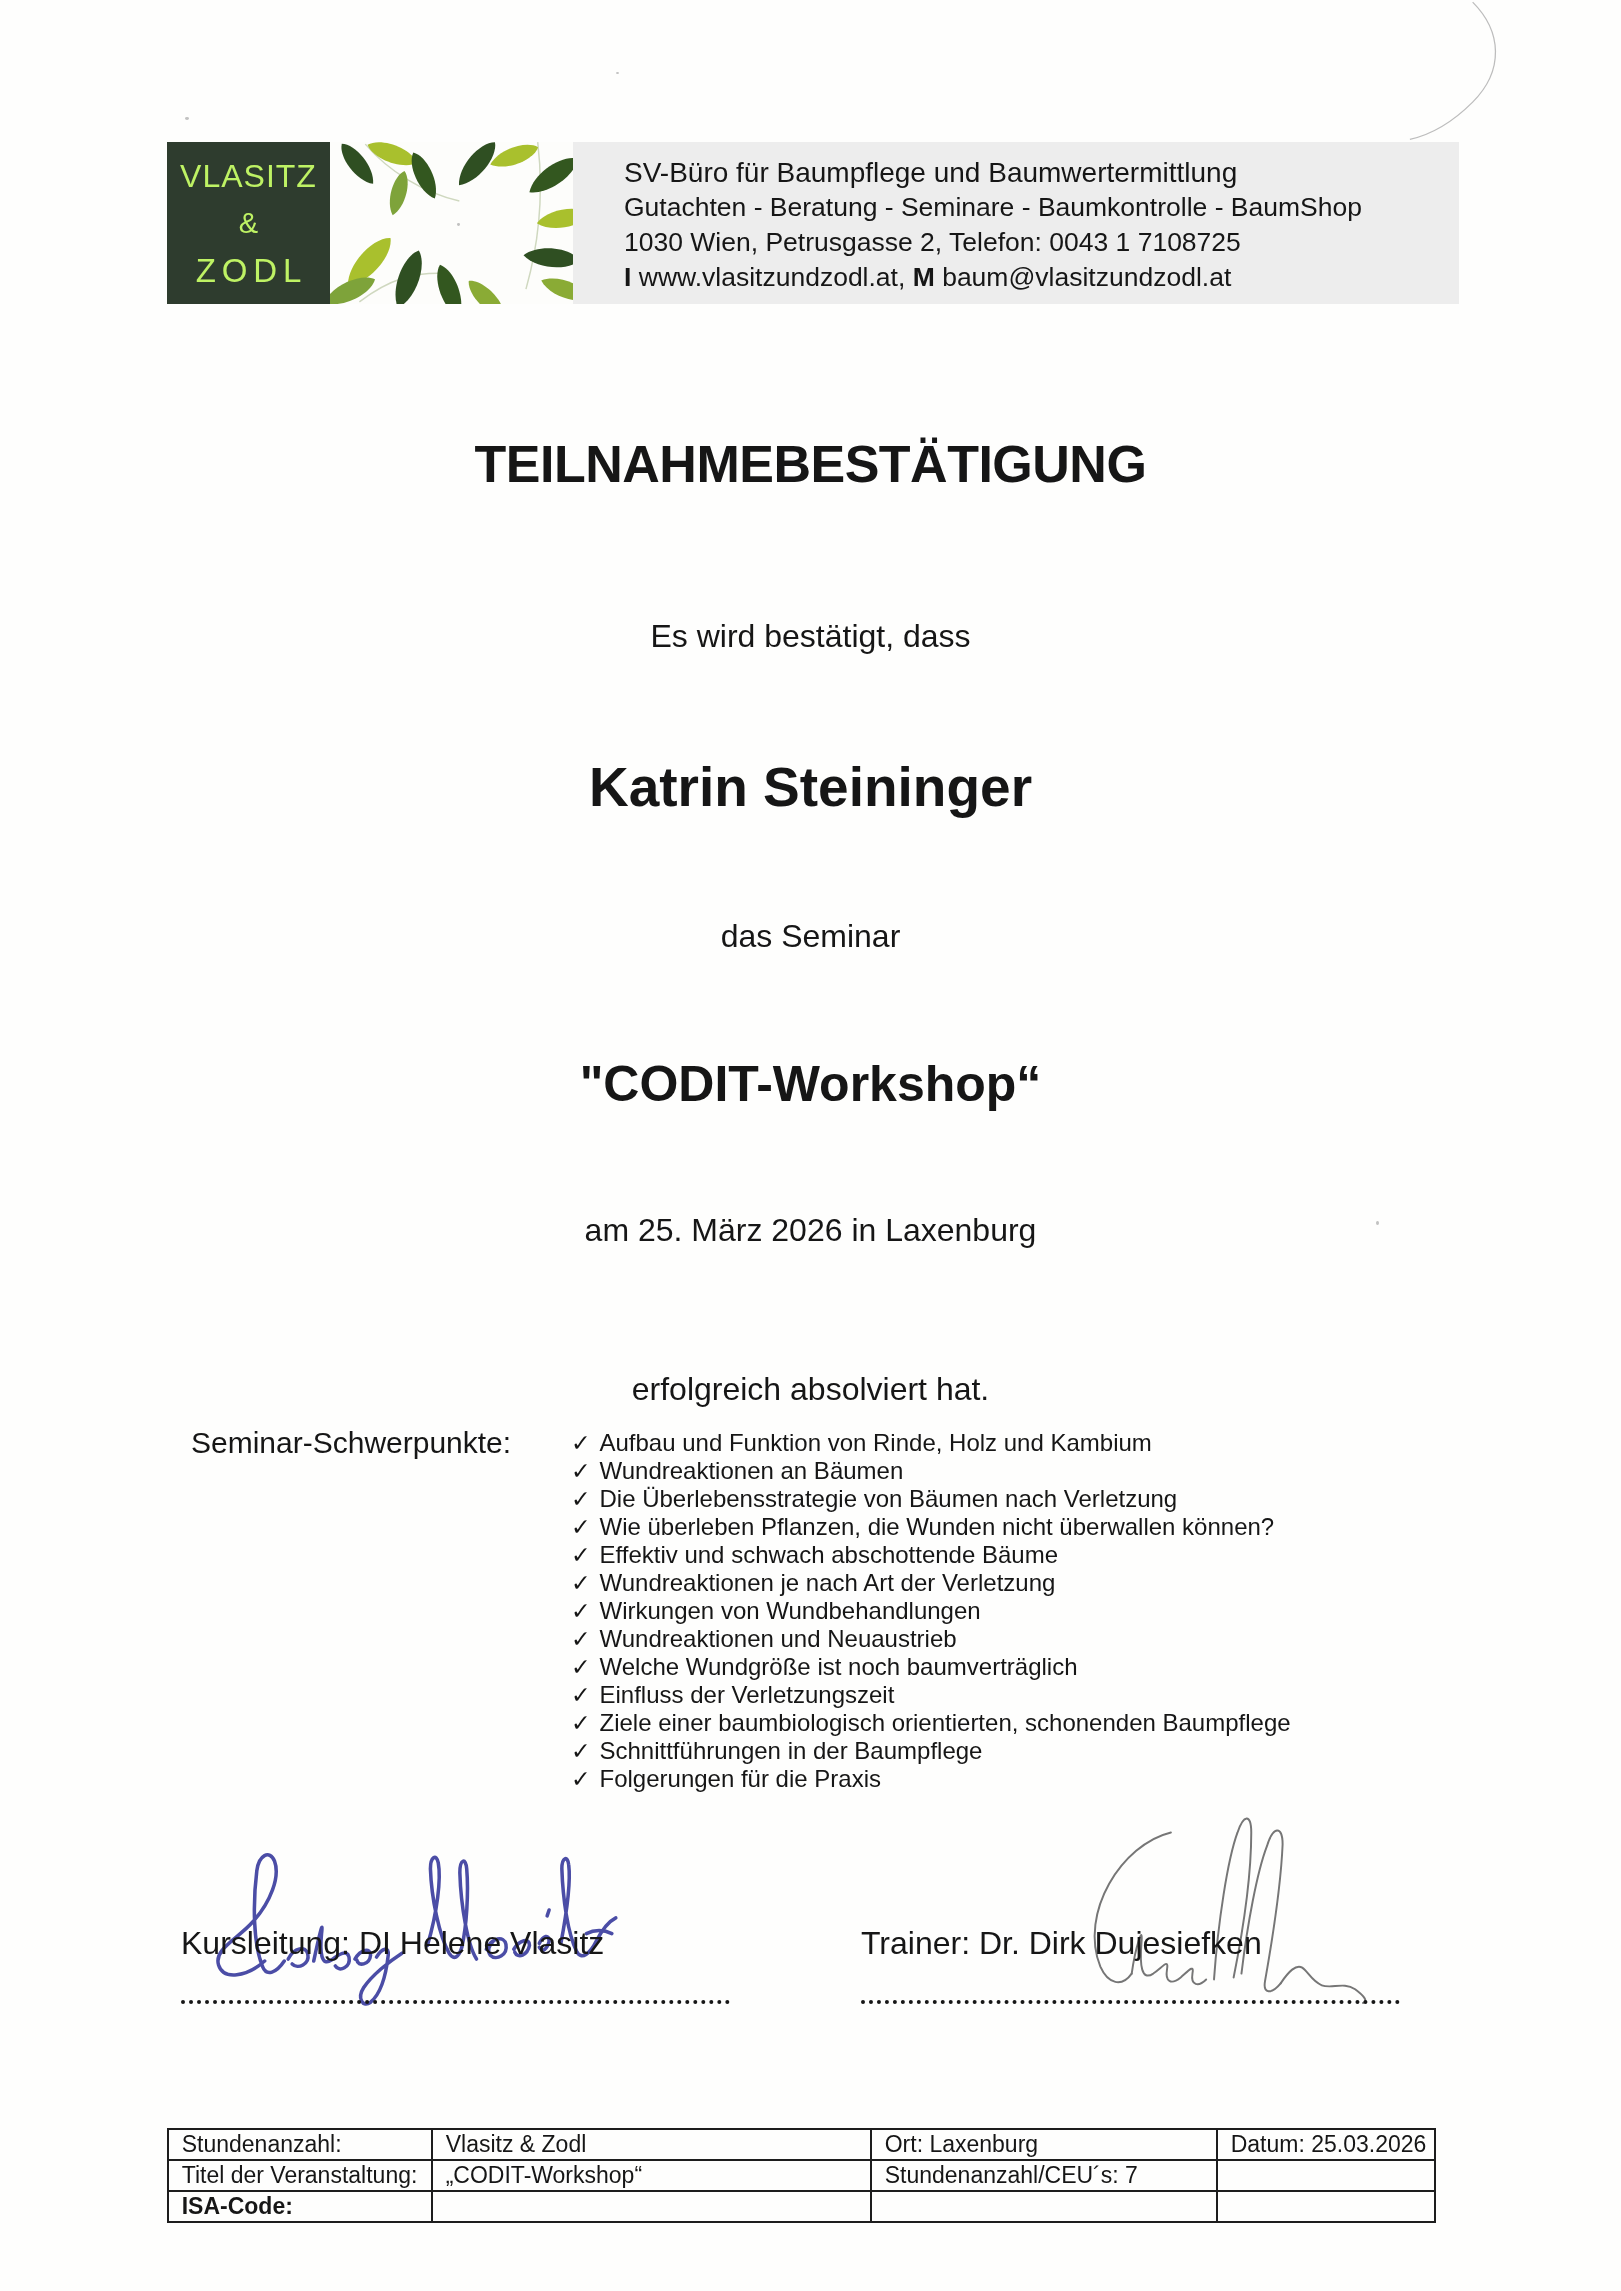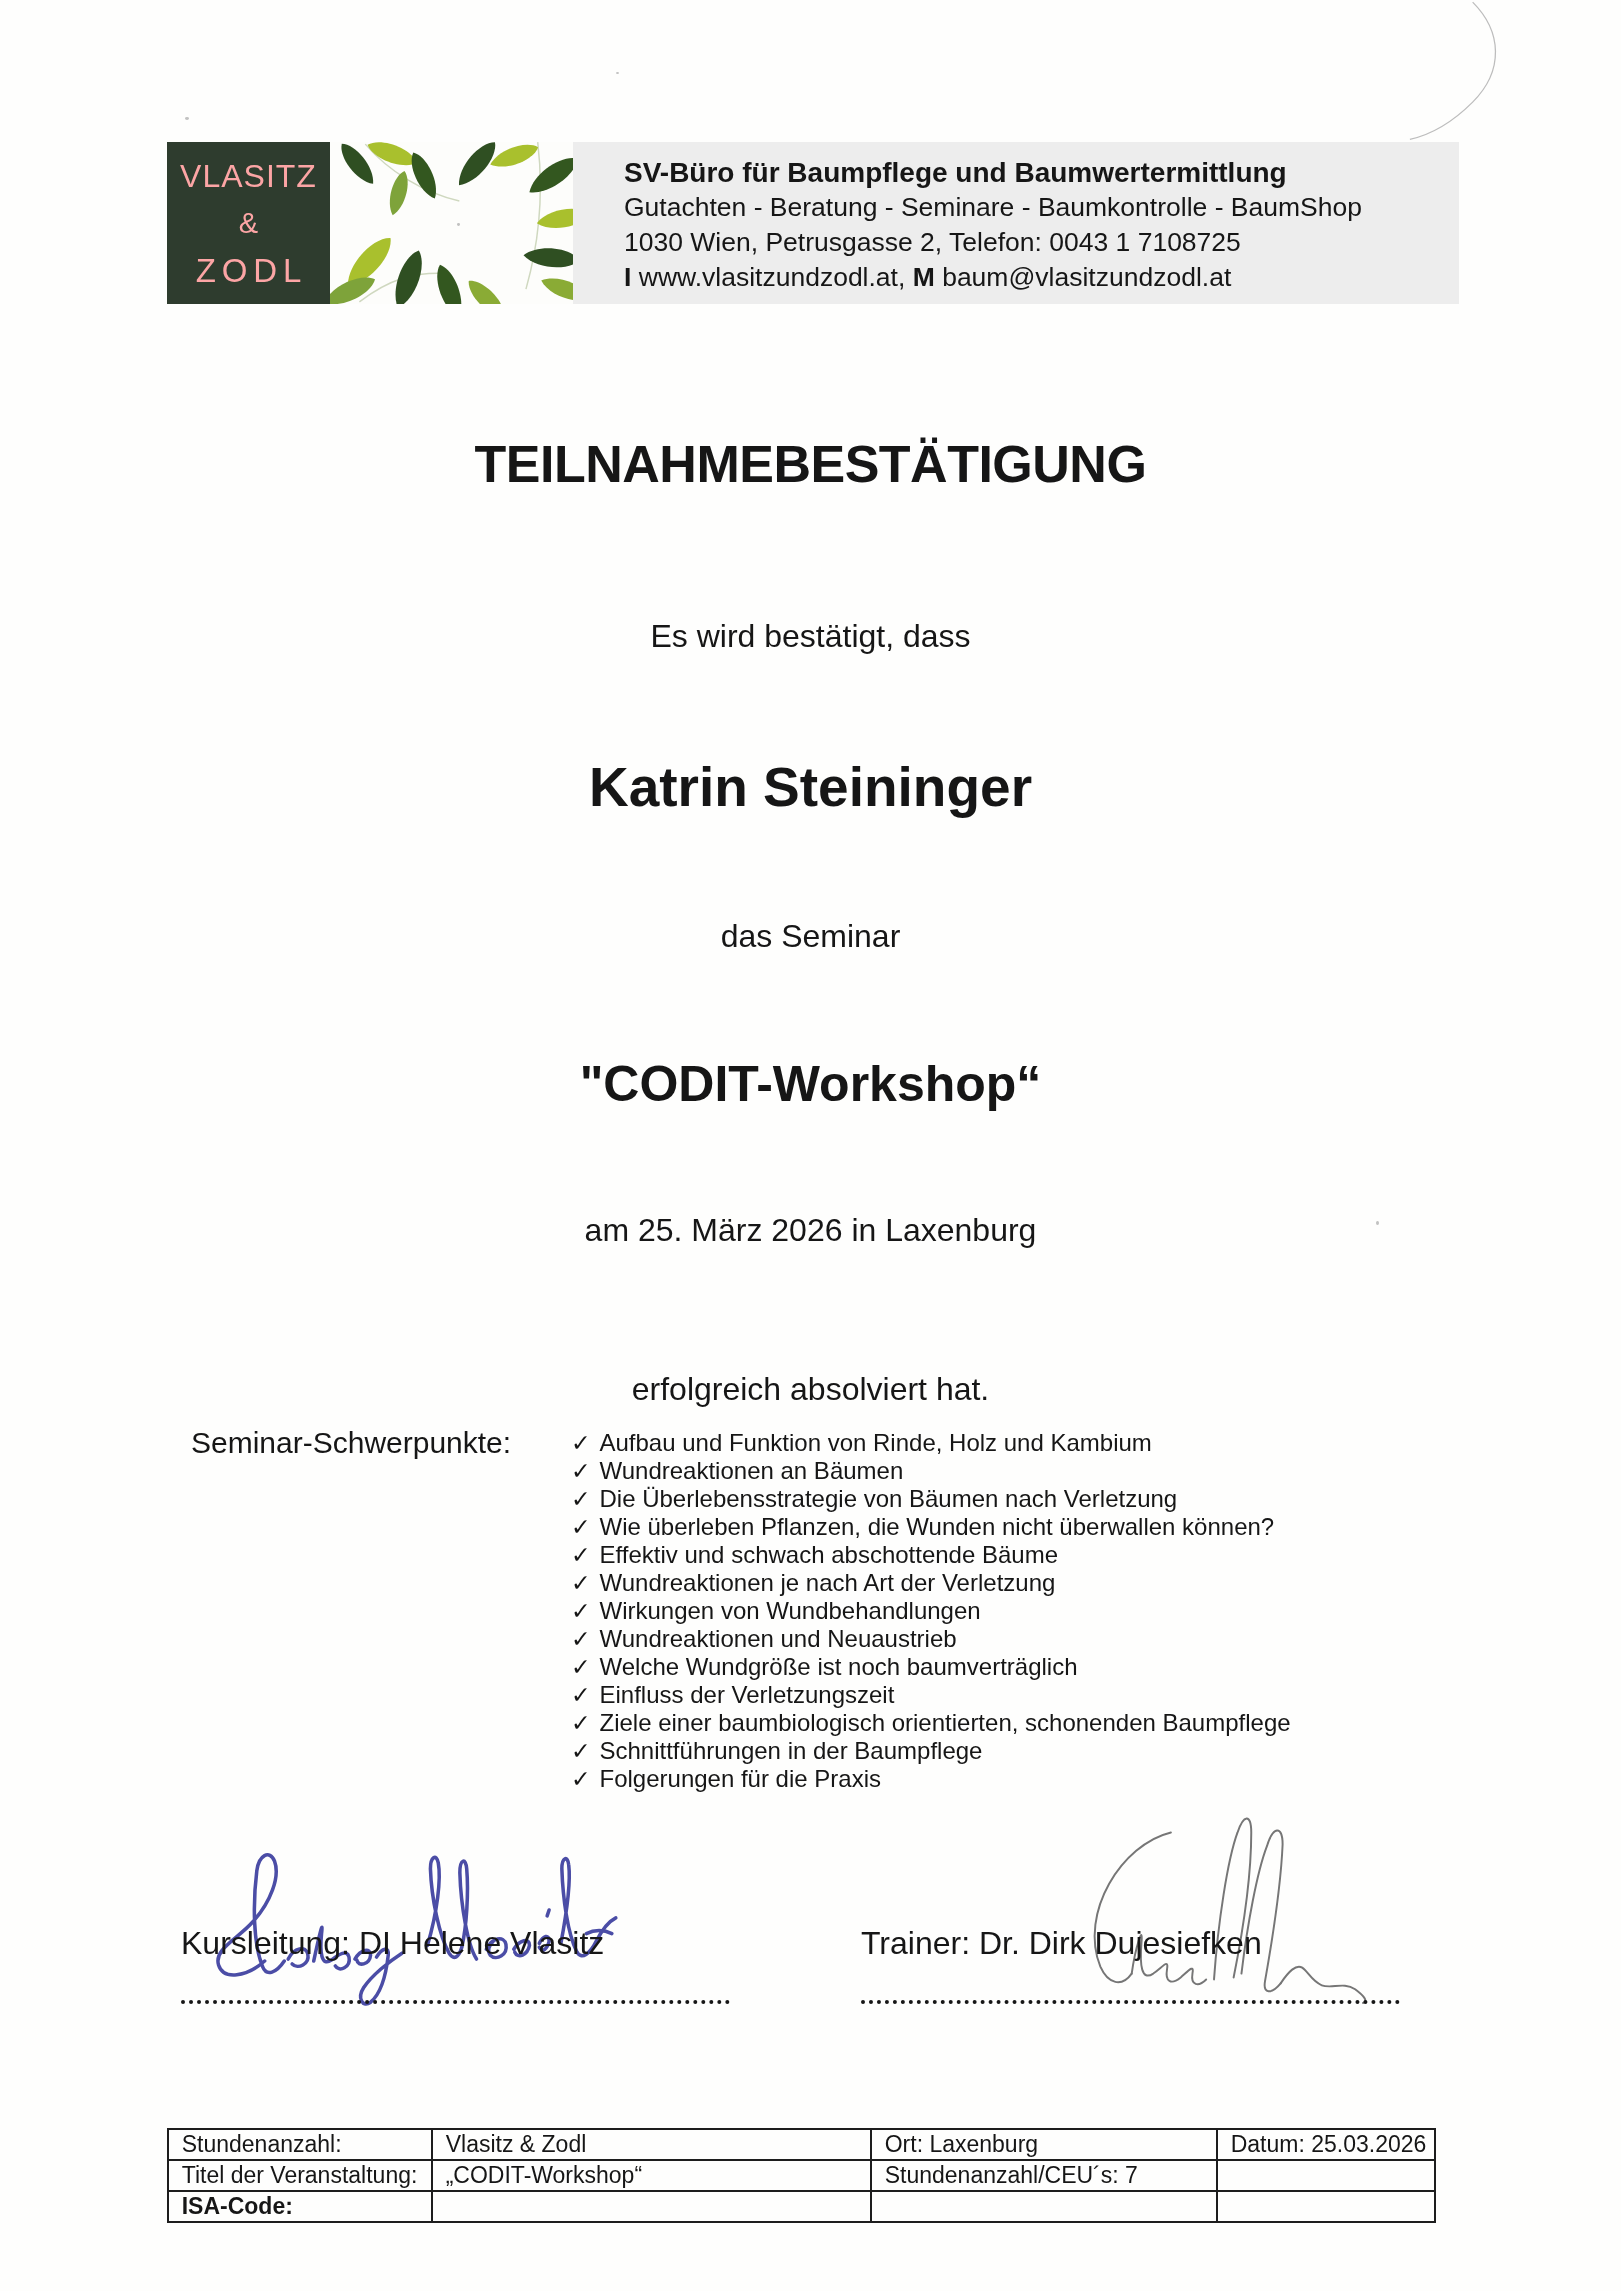--- a/index.html
+++ b/index.html
@@ -10,32 +10,32 @@
     margin:0 auto;
     background:#fefefdff;
     font-family:"Liberation Sans", sans-serif;
     color:#161616;
     overflow:hidden;
   }
   
   .letterhead{position:absolute;left:167px;top:142px;height:162px;display:flex;}
   .logo-box{
     width:163px;height:162px;background:#2e3c2e;
-    color:#fca5a5;display:flex;flex-direction:column;align-items:center;justify-content:space-between;
+    color:#bef264;display:flex;flex-direction:column;align-items:center;justify-content:space-between;
     padding:15.7px 0 13.7px 0;box-sizing:border-box;
   }
   .logo-line1{font-size:32px;letter-spacing:1px;}
   .logo-amp{font-size:29px;}
   .logo-line2{font-size:33px;letter-spacing:5.9px;padding-left:5.9px;}
   .leaf-panel{width:243px;height:162px;background:#fdfdfb;overflow:hidden;}
   .info-panel{
     width:886px;height:162px;background:#ededed;
     box-sizing:border-box;padding:12.7px 0 0 51px;
   }
-  .info-title{font-weight:bold;font-size:28px;line-height:35px;}
+  .info-title{font-weight:normal;font-size:28px;line-height:35px;}
   .info-line{font-size:26.5px;line-height:35px;}
   .info-line4{white-space:pre-wrap;}
   .info-line4 b{font-weight:bold;}
   
   .artifact-curve{position:absolute;left:1353px;top:0;}
   .speck{position:absolute;border-radius:50%;background:#8f8f8f;opacity:.55;}
   
   .cline{position:absolute;left:0;width:1621px;text-align:center;}
   .t-title{top:434px;font-size:52px;font-weight:bold;letter-spacing:-0.5px;}
   .t-intro{top:618px;font-size:32px;}

